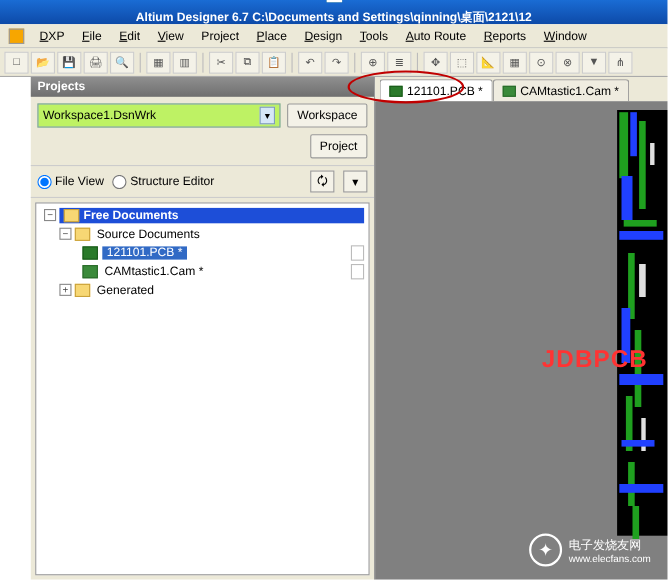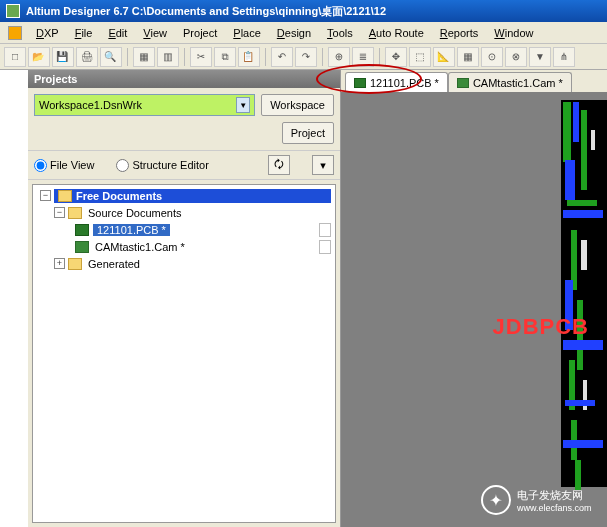--- a/index.html
+++ b/index.html
@@ -1,34 +1,34 @@
 <!DOCTYPE html>
 <html><head>
 <meta charset="utf-8">
 <style>
   * { box-sizing: border-box; margin: 0; padding: 0; font-family: Tahoma, Arial, sans-serif; font-size: 11px; }
   body { width: 607px; height: 527px; background: #fff; overflow: hidden; position: relative; }
-  .titlebar { background: linear-gradient(#1a6cd4, #0d4aa8); height: 22px; color: #fff; display: flex; align-items: center; padding: 0 6px; gap: 6px; font-size: 12px; font-weight: bold; }
+  .titlebar { background: linear-gradient(#1a6cd4, #0d4aa8); height: 22px; color: #fff; display: flex; align-items: center; padding: 0 6px; gap: 6px; font-size: 12px; font-weight: bold; flex-direction: column; }
   .titlebar .icon-box { width: 14px; height: 14px; background: #6aa84f; border: 1px solid #fff; }
   .menubar { background: #ece9d8; height: 22px; display: flex; align-items: center; padding: 0 8px; gap: 4px; border-bottom: 1px solid #c0c0c0; }
   .menubar .sysicon { width: 14px; height: 14px; background: #f7a600; border: 1px solid #999; margin-right: 4px; }
   .menubar span.mitem { padding: 2px 6px; cursor: default; }
   .menubar span.mitem u { text-decoration: underline; }
   .toolbar { background: #ece9d8; height: 26px; border-bottom: 1px solid #aaa; display: flex; align-items: center; padding: 0 4px; gap: 2px; }
   .tbtn { width: 22px; height: 20px; border: 1px solid #ccc; background: #f4f2e8; display: flex; align-items: center; justify-content: center; font-size: 10px; color: #555; }
   .tsep { width: 1px; height: 18px; background: #bbb; margin: 0 3px; }
   .workarea { display: flex; height: 457px; margin-left: 28px; }
   .sidepanel { width: 313px; background: #ece9d8; border-right: 1px solid #999; display: flex; flex-direction: column; }
   .panelhead { background: linear-gradient(#8f8f8f, #6f6f6f); color: #fff; padding: 3px 6px; font-weight: bold; height: 18px; display: flex; align-items: center; }
   .wsrow { display: flex; gap: 6px; padding: 6px; align-items: center; }
   .combo { flex: 1; height: 22px; border: 1px solid #7f9db9; background: #bef264; display: flex; align-items: center; padding: 0 4px; justify-content: space-between; }
   .combo .arrow { width: 14px; height: 16px; background: #d6e7f7; border: 1px solid #7f9db9; display: flex; align-items: center; justify-content: center; font-size: 8px; }
   .btn { height: 22px; border: 1px solid #999; background: #f4f2e8; padding: 0 8px; display: flex; align-items: center; border-radius: 2px; }
   .projrow { display: flex; justify-content: flex-end; padding: 0 6px 6px 6px; gap: 6px; }
-  .viewrow { display: flex; align-items: center; padding: 4px 6px; gap: 22px; border-top: 1px solid #ccc; border-bottom: 1px solid #ccc; }
+  .viewrow { display: flex; align-items: center; padding: 4px 6px; gap: 8px; border-top: 1px solid #ccc; border-bottom: 1px solid #ccc; }
   .viewrow label { display: flex; align-items: center; gap: 3px; }
   .viewrow .spacer { flex: 1; }
   .iconbtn { width: 22px; height: 20px; border: 1px solid #999; background: #f4f2e8; display: flex; align-items: center; justify-content: center; }
   .tree { flex: 1; background: #fff; border: 1px solid #999; margin: 4px; overflow: auto; padding: 2px 0; }
   .treerow { display: flex; align-items: center; height: 17px; padding-right: 4px; }
   .exp { width: 11px; height: 11px; border: 1px solid #888; background: #fff; display: flex; align-items: center; justify-content: center; font-size: 9px; line-height: 1; margin: 0 3px; color: #444; }
   .ticon { width: 14px; height: 12px; margin-right: 4px; display: inline-block; }
   .folder { background: #f7d774; border: 1px solid #caa23a; }
   .pcbico { background: #2a7a2a; border: 1px solid #1a5a1a; }
   .camico { background: #3a8a3a; border: 1px solid #2a6a2a; }

